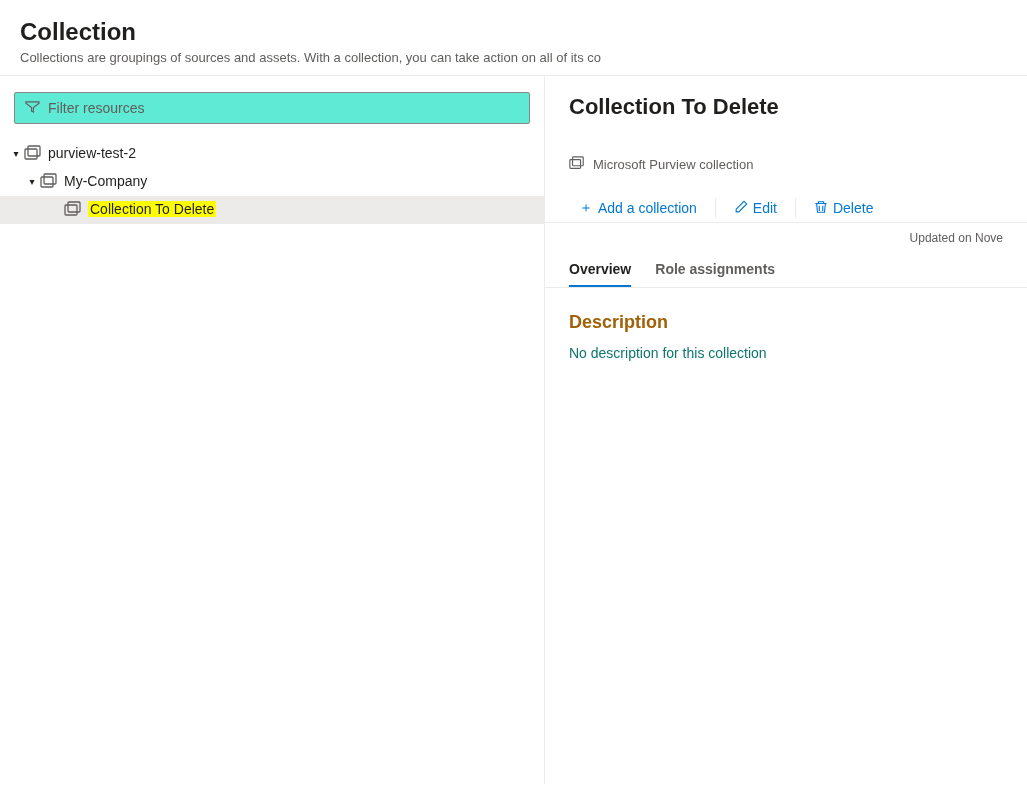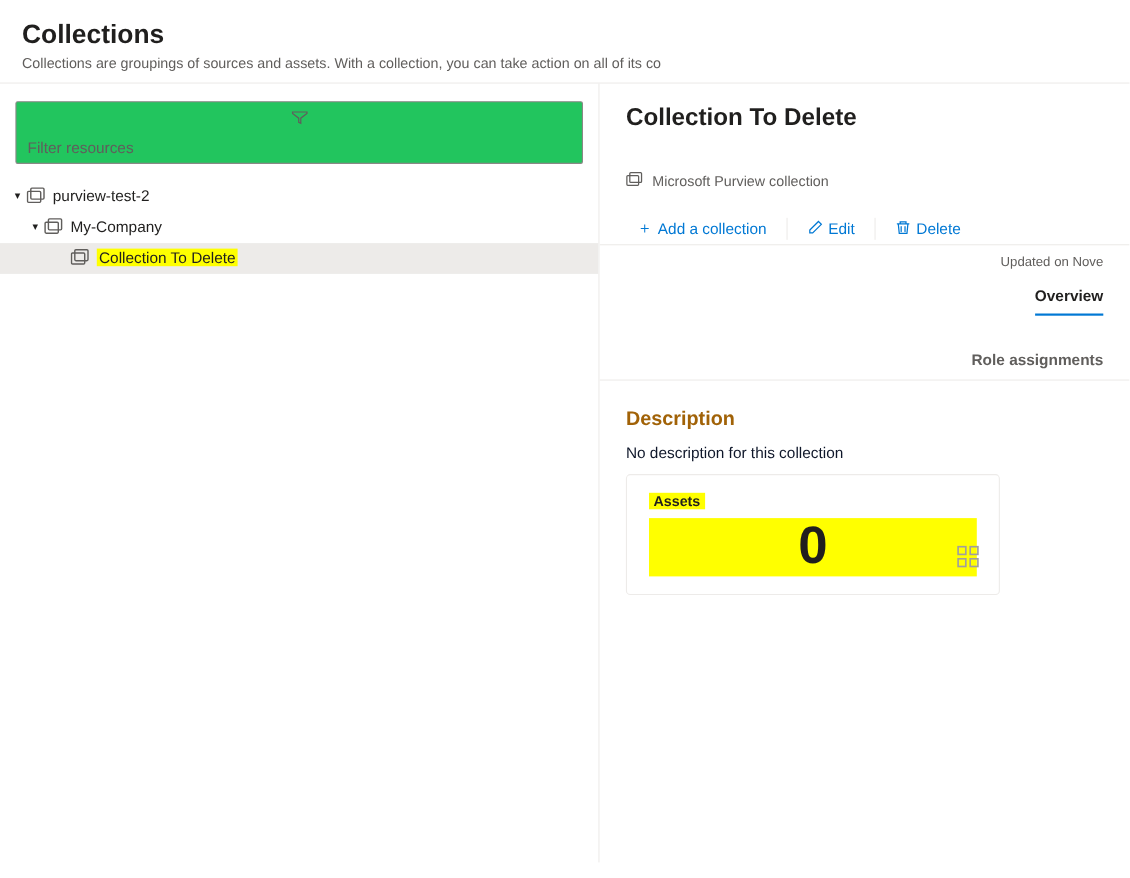--- a/index.html
+++ b/index.html
@@ -45,23 +45,22 @@
 
     .filter-bar {
       margin: 0 14px 16px 14px;
     }
     .filter-input-wrapper {
       display: flex;
       align-items: center;
       border: 1px solid #8a8886;
       border-radius: 2px;
       padding: 6px 10px;
-      background: #22c55e;
+      background: #5eead4;
       gap: 8px;
-      flex-direction: column;
     }
     .filter-icon {
       color: #605e5c;
       font-size: 15px;
       flex-shrink: 0;
     }
     .filter-input {
       border: none;
       outline: none;
       font-size: 14px;
@@ -177,21 +176,20 @@
       text-align: right;
     }
 
     .tabs-bar {
       display: flex;
       align-items: flex-end;
       padding: 0 24px;
       border-bottom: 1px solid #edebe9;
       gap: 24px;
       margin-top: 4px;
-      flex-direction: column;
     }
     .tab-item {
       padding: 8px 0;
       font-size: 14px;
       cursor: pointer;
       color: #605e5c;
       border-bottom: 2px solid transparent;
       font-weight: 700;
     }
     .tab-item.active {
@@ -208,22 +206,22 @@
 
     .section-title {
       font-size: 18px;
       font-weight: 600;
       color: #a16207;
       margin-bottom: 12px;
     }
 
     .no-desc {
       font-size: 14px;
-      color: #0f172a;
-      margin-bottom: 12px;
+      color: #0f766e;
+      margin-bottom: 36px;
     }
 
     .assets-card {
       border: 1px solid #edebe9;
       border-radius: 4px;
       padding: 16px 20px;
       background: #fff;
       display: inline-flex;
       flex-direction: column;
       min-width: 340px;
@@ -264,21 +262,21 @@
       width: 18px;
       height: 18px;
       margin-right: 6px;
       flex-shrink: 0;
     }
   </style>
 </head>
 <body>
 
 <div class="page-header">
-  <div class="page-title">Collections</div>
+  <div class="page-title">Collection</div>
   <div class="page-subtitle">Collections are groupings of sources and assets. With a collection, you can take action on all of its co</div>
 </div>
 
 <div class="main-layout">
 
   <div class="left-panel">
 
     <div class="filter-bar">
       <div class="filter-input-wrapper">
         <span class="filter-icon">
@@ -370,29 +368,17 @@
         <span>Role assignments</span>
       </div>
     </div>
 
     <div class="detail-body">
 
       <div class="section-title">Description</div>
       <div class="no-desc">No description for this collection</div>
 
       
-      <div class="assets-card">
-        <span class="assets-label">Assets</span>
-        <span class="assets-count">0</span>
-        <span class="assets-grid-icon">
-          <svg width="24" height="24" viewBox="0 0 24 24" fill="none" xmlns="http://www.w3.org/2000/svg">
-            <rect x="3" y="3" width="7" height="7" stroke="#a19f9d" stroke-width="1.5" fill="none"></rect>
-            <rect x="14" y="3" width="7" height="7" stroke="#a19f9d" stroke-width="1.5" fill="none"></rect>
-            <rect x="3" y="14" width="7" height="7" stroke="#a19f9d" stroke-width="1.5" fill="none"></rect>
-            <rect x="14" y="14" width="7" height="7" stroke="#a19f9d" stroke-width="1.5" fill="none"></rect>
-          </svg>
-        </span>
-      </div>
 
     </div>
   </div>
 
 </div>
 
 </body></html>

